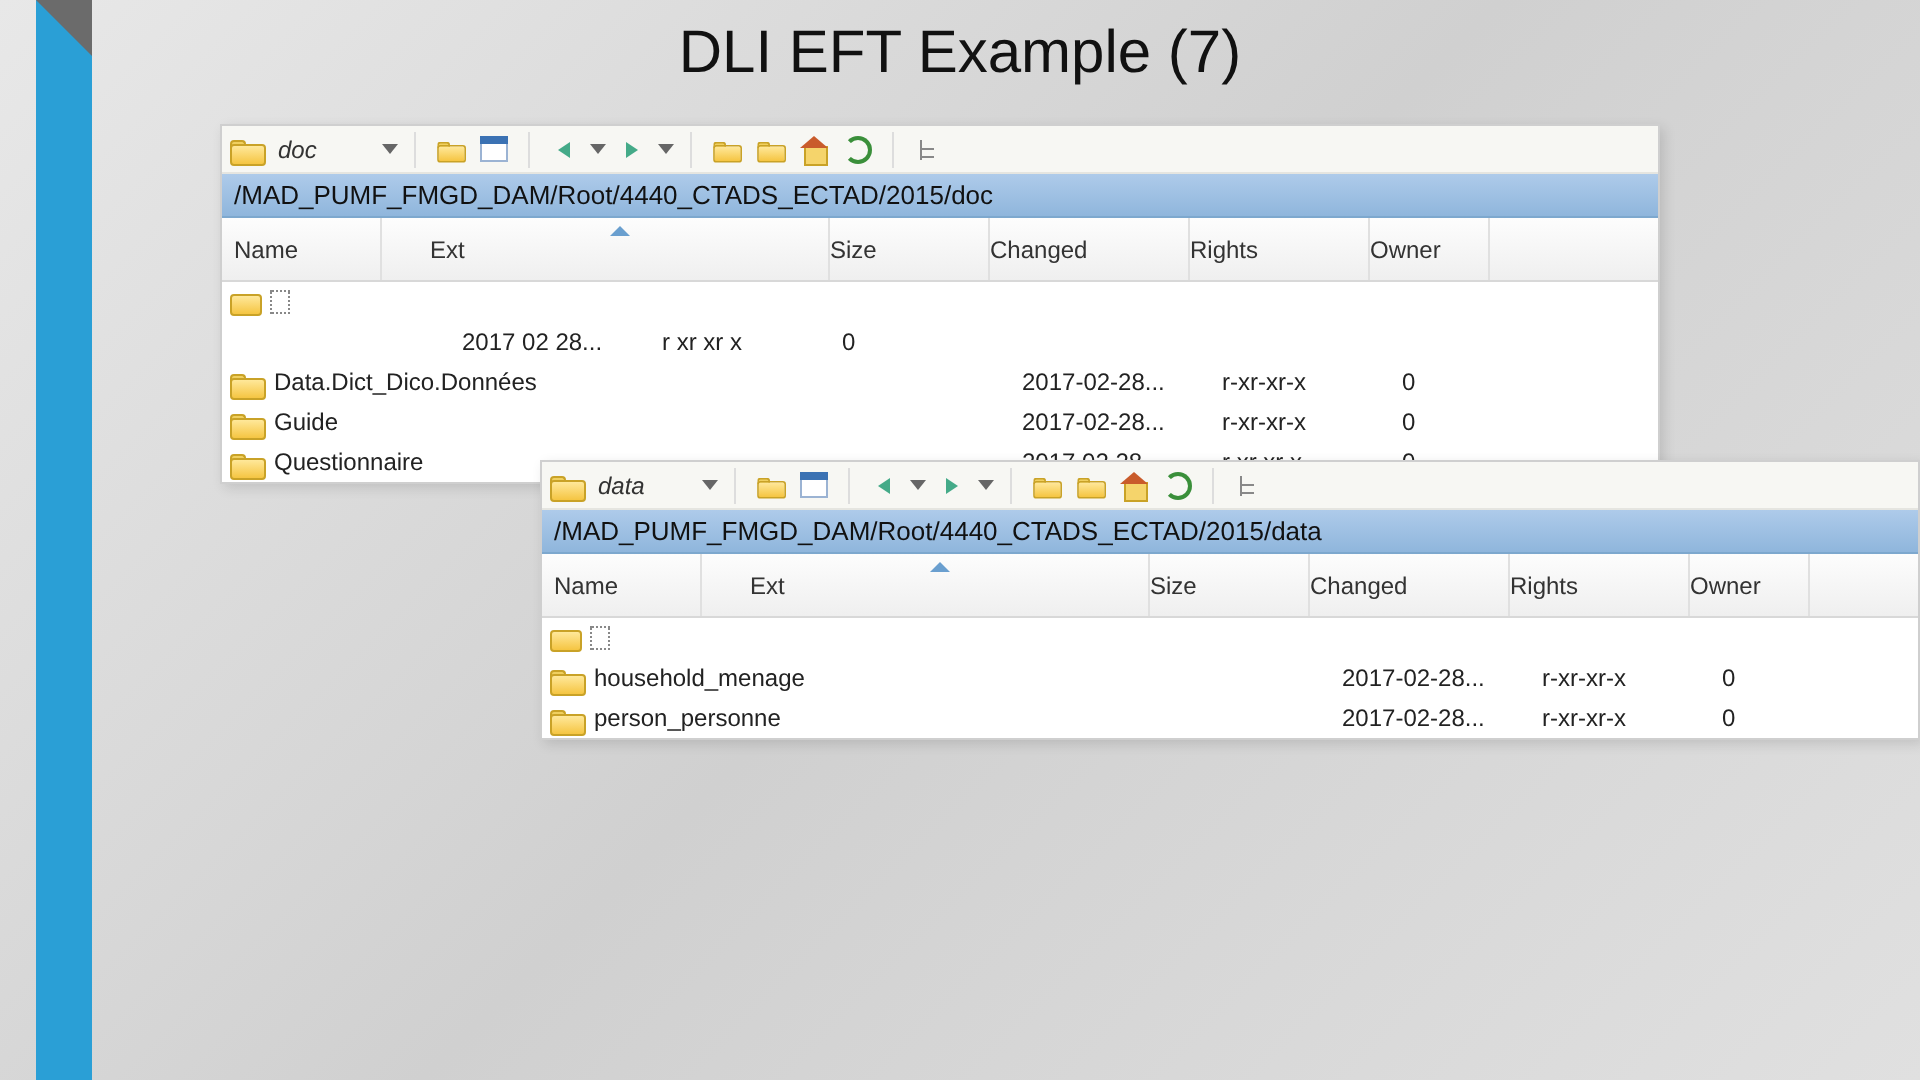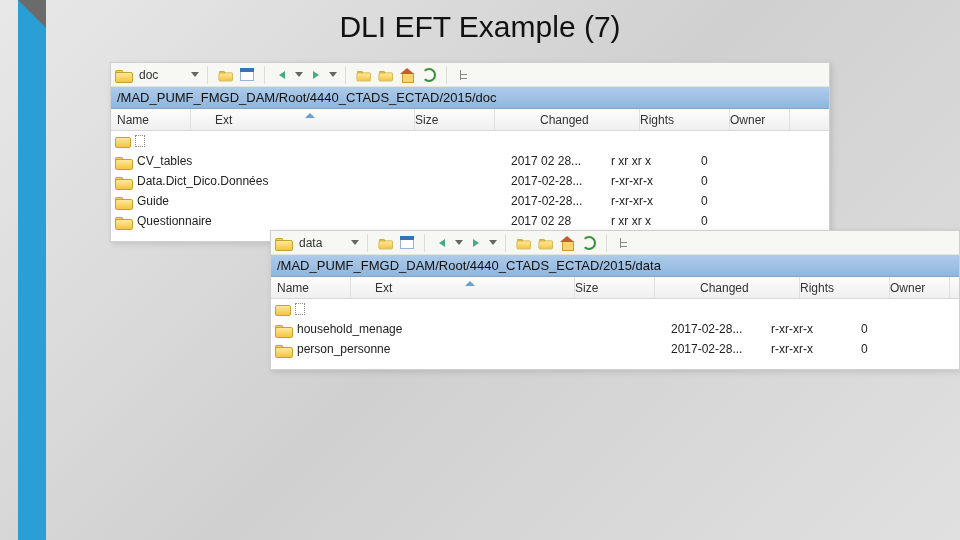--- a/index.html
+++ b/index.html
@@ -43,20 +43,21 @@
   .b2 { left: 270px; top: 230px; width: 690px; height: 140px; }
 
   .toolbar {
     display: flex;
     align-items: center;
     height: 24px;
     background: #f7f7f3;
     border-bottom: 1px solid #e5e5e0;
     padding: 0 4px;
     gap: 4px;
+    font-style: italic;
   }
   .tb-sep {
     width: 1px; height: 18px; background: #ddd; margin: 0 4px;
   }
   .folder-icon {
     width: 16px; height: 13px; position: relative; display: inline-block;
   }
   .folder-icon::before {
     content: ""; position: absolute; left: 0; top: 2px; width: 6px; height: 3px;
     background: #f0d060; border: 1px solid #c9a227; border-bottom: none; border-radius: 2px 2px 0 0;
@@ -93,32 +94,32 @@
   .pathbar {
     height: 22px;
     background: linear-gradient(#aecbea, #8fb6dc);
     border-bottom: 1px solid #7da8ce;
     display: flex; align-items: center;
     padding: 0 6px;
     font-size: 13px;
     color: #111;
   }
   .headers {
-    height: 22px;
+    height: 32px;
     background: linear-gradient(#fdfdfd, #efefef);
     border-bottom: 1px solid #d8d8d8;
     display: flex;
     align-items: center;
     font-size: 12px;
     color: #333;
   }
   .col-name { flex: 0 0 80px; padding-left: 6px; }
   .col-ext  { flex: 0 0 200px; position: relative; margin-left: 24px; }
   .col-size { flex: 0 0 80px; text-align: right; padding-right: 8px; }
-  .col-chg  { flex: 0 0 100px; margin-left: 45px; }
+  .col-chg  { flex: 0 0 100px; }
   .col-rgt  { flex: 0 0 90px; }
   .col-own  { flex: 0 0 60px; }
   .hdr-cell { border-right: 1px solid #e0e0e0; height: 100%; display: flex; align-items: center; }
   .sort-arrow {
     position: absolute; left: 90px; top: 4px;
     width: 0; height: 0;
     border-left: 5px solid transparent;
     border-right: 5px solid transparent;
     border-bottom: 5px solid #6a9fcf;
   }
@@ -257,24 +258,20 @@
       <div class="r-name">
           <span class="up-icon"></span>
           <span class="dotted-box"></span>
         </div>
       <div class="r-size"></div>
         <div class="r-chg"></div>
         <div class="r-rgt"></div>
         <div class="r-own"></div>
     </div>
     <div class="row">
-      <div class="r-name">
-          <span class="folder-icon"></span>
-          <span>CV_tables</span>
-        </div>
       <div class="r-size"></div>
       <div class="r-chg">2017 02 28...</div>
       <div class="r-rgt">r xr xr x</div>
       <div class="r-own">0</div>
     </div>
     <div class="row">
       <div class="r-name">
           <span class="folder-icon"></span>
           <span>Data.Dict_Dico.Données</span>
         </div>

